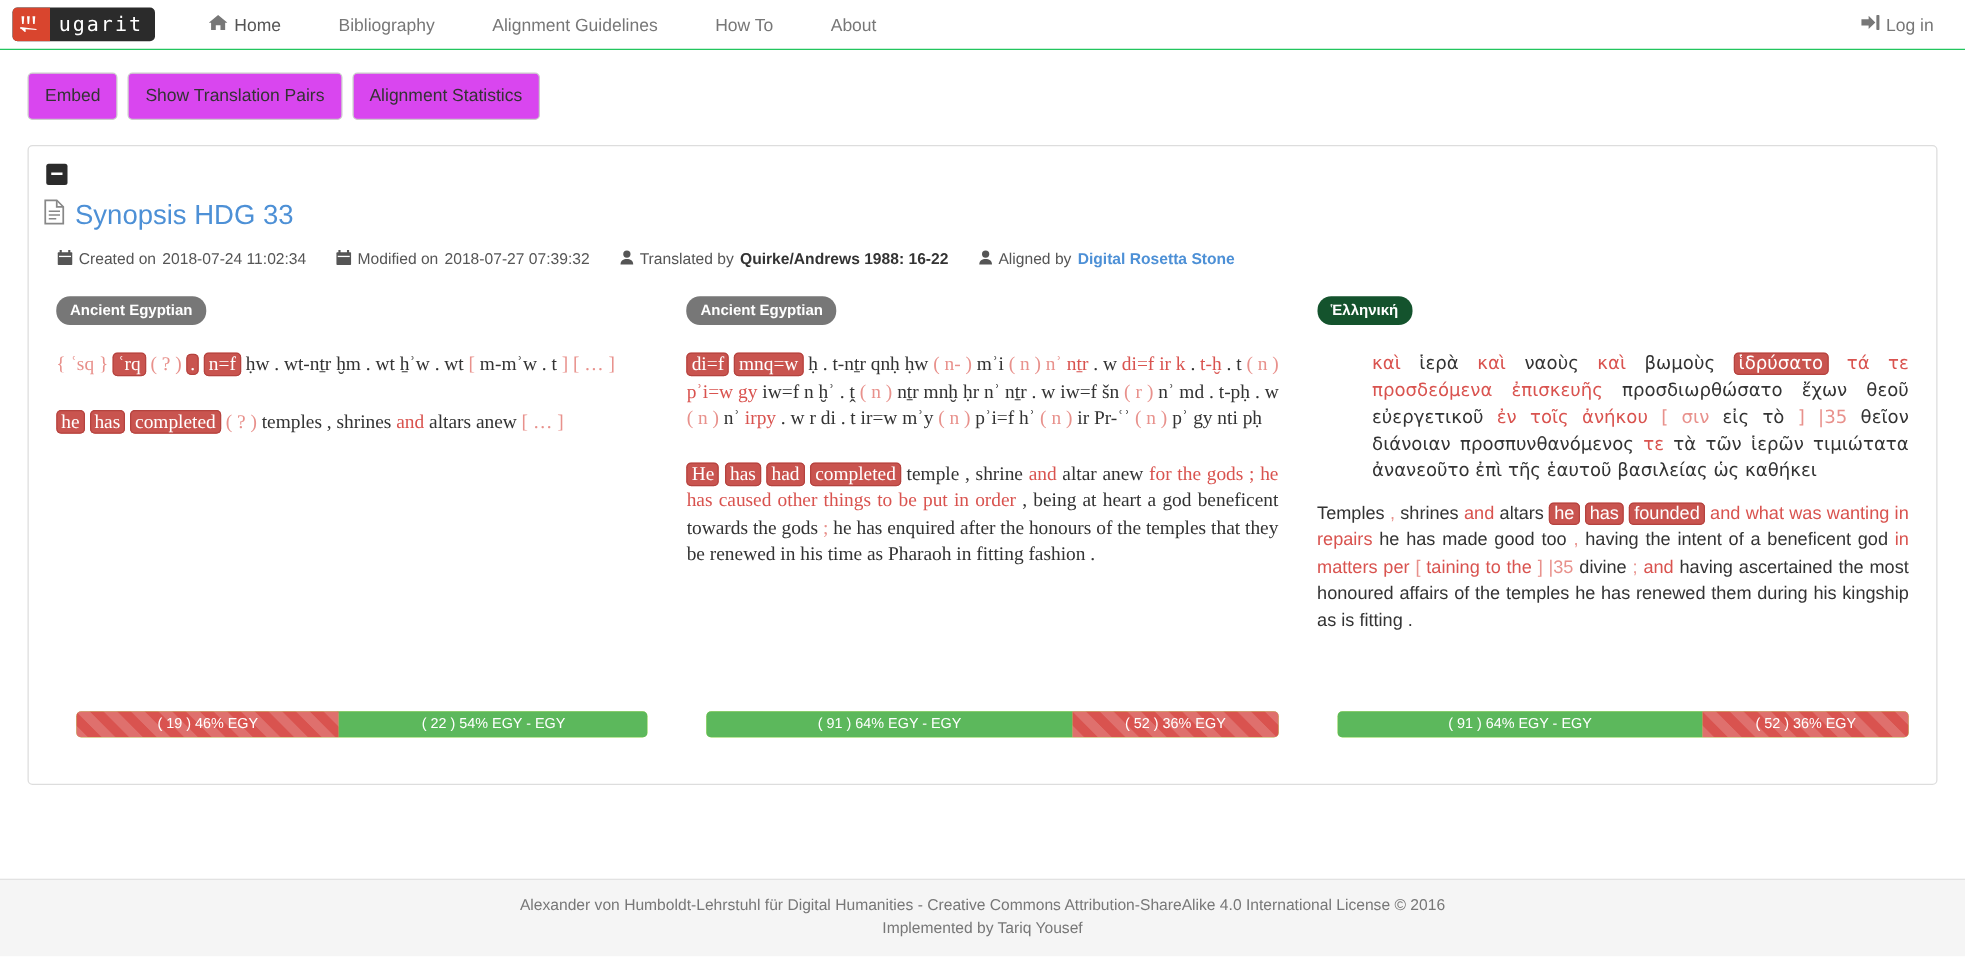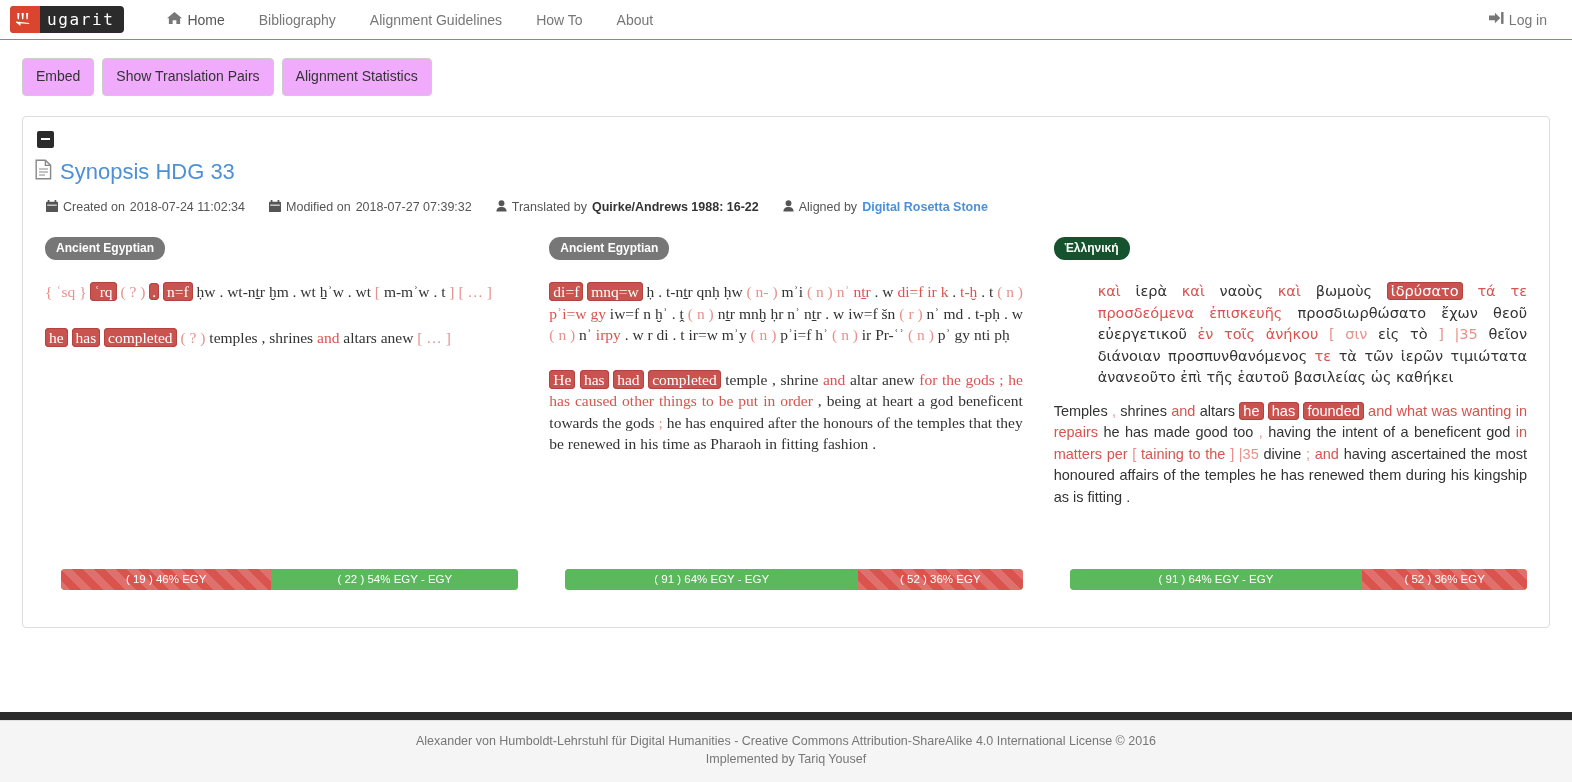--- a/index.html
+++ b/index.html
@@ -39,21 +39,21 @@
   }
   .brand-mark svg { display:block; }
   .brand-text {
     color: #ffffff;
     font-size: 16px;
     letter-spacing: 1.6px;
     padding: 0 10px 0 7px;
     line-height: 27px;
     font-family: "DejaVu Sans Mono", monospace;
   }
-  .nav-links { display: flex; align-items: center; gap: 4px; }
+  .nav-links { display: flex; align-items: center; gap: 16px; }
   .nav-link {
     color: #777777;
     font-size: 14px;
     text-decoration: none;
     padding: 0 15px;
     line-height: 40px;
     display: inline-flex;
     align-items: center;
     gap: 5px;
     white-space: nowrap;
@@ -67,21 +67,21 @@
   }
   .icon-svg { display:inline-block; vertical-align: -2px; }
 
   
   .toolbar {
     padding: 18px 22px 0 22px;
     display: flex;
     gap: 8px;
   }
   .btn {
-    background: #f0abfc;
+    background: #d946ef;
     border: 1px solid #cccccc;
     border-radius: 4px;
     color: #333333;
     font-size: 14px;
     padding: 8px 13px;
     line-height: 1.42;
     cursor: pointer;
     font-family: "Liberation Sans", sans-serif;
   }
 
@@ -220,21 +220,21 @@
   .bar-danger {
     background-color: #d9534f;
     background-image: linear-gradient(45deg, rgba(255,255,255,.17) 25%, transparent 25%, transparent 50%, rgba(255,255,255,.17) 50%, rgba(255,255,255,.17) 75%, transparent 75%, transparent);
     background-size: 22px 22px;
   }
   .bar-success { background-color: #5cb85c; }
 
   
   .footer {
     position: absolute;
-    left: 0; right: 0; bottom: 0;
+    left: 0; right: 0; bottom: 17px;
     height: 62px;
     background: #f5f5f5;
     border-top: 1px solid #e2e2e2;
     text-align: center;
     padding-top: 11px;
     font-size: 12.5px;
     color: #777777;
     line-height: 18px;
   }
   .footer-bar {

